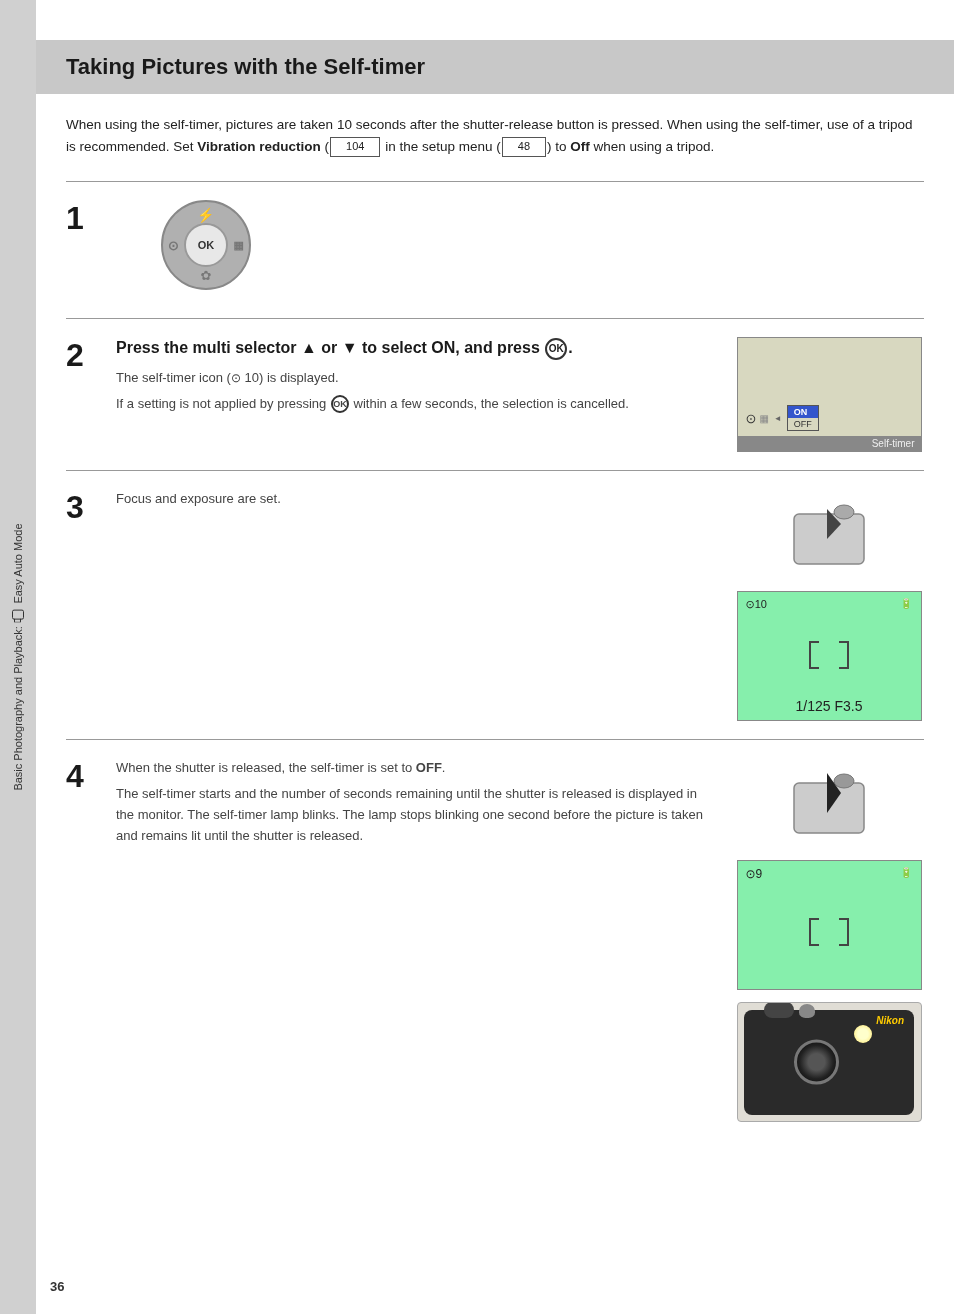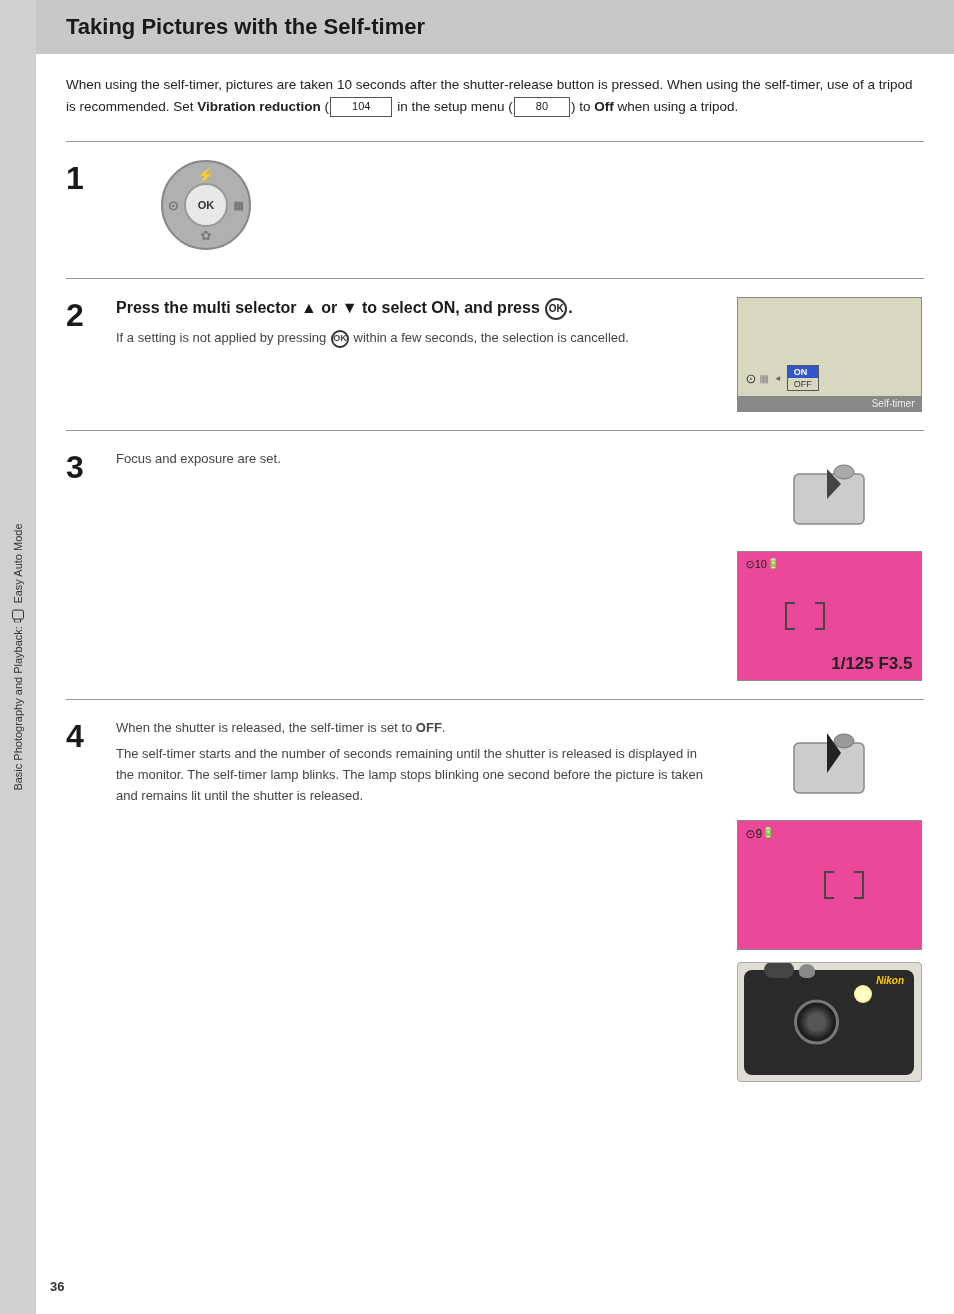--- a/index.html
+++ b/index.html
@@ -53,20 +53,21 @@
       height: 3px;
       border: 1.5px solid #333;
       border-bottom: none;
       border-radius: 1px 1px 0 0;
     }
 
     
     .main {
       margin-left: 36px;
       padding: 0 30px 40px 30px;
+      margin-top: 40px;
     }
 
     
     .title-bar {
       background: #c8c8c8;
       margin: 0 -30px;
       padding: 14px 30px;
       margin-bottom: 20px;
     }
     .title-bar h1 {
@@ -81,21 +82,21 @@
       line-height: 1.6;
       margin-bottom: 24px;
       color: #222;
     }
     .intro strong {
       font-weight: bold;
     }
     .ref-box {
       display: inline-block;
       border: 1px solid #555;
-      padding: 0px 21px;
+      padding: 0px 15px;
       font-size: 11px;
       vertical-align: middle;
       margin: 0 1px;
     }
 
     
     .step {
       border-top: 1px solid #999;
       padding: 18px 0;
       display: flex;
@@ -232,26 +233,27 @@
     .screen-bottom-label {
       background: #888;
       color: #eee;
       text-align: right;
       padding: 2px 6px;
       font-size: 10px;
     }
 
     
     .viewfinder-screen {
-      background: #ec4899;
+      background: #86efac;
       width: 185px;
       height: 130px;
       border: 1px solid #888;
       position: relative;
       display: flex;
+      flex-direction: column;
       justify-content: space-between;
       padding: 6px 8px;
     }
     .viewfinder-top {
       display: flex;
       justify-content: space-between;
       align-items: flex-start;
     }
     .viewfinder-timer-icon {
       font-size: 11px;
@@ -295,26 +297,25 @@
       border-bottom: 2px solid #444;
     }
     .focus-bracket-bottom-right {
       position: absolute;
       bottom: 0; right: 0;
       width: 8px; height: 6px;
       border-bottom: 2px solid #444;
     }
     .viewfinder-bottom {
       display: flex;
-      justify-content: flex-end;
+      justify-content: center;
       align-items: flex-end;
       gap: 8px;
-      font-size: 17px;
+      font-size: 14px;
       color: #222;
-      font-weight: bold;
     }
 
     
     .shutter-btn-container {
       width: 80px;
       height: 90px;
       display: flex;
       align-items: center;
       justify-content: center;
     }
@@ -453,21 +454,21 @@
   </div>
 </div>
 
 <div class="main">
 
   <div class="title-bar">
     <h1>Taking Pictures with the Self-timer</h1>
   </div>
 
   <p class="intro">
-    <span>When using the self-timer, pictures are taken 10 seconds after the shutter-release button is pressed. When using the self-timer, use of a tripod is recommended. Set </span><strong>Vibration reduction</strong> (<span class="ref-box">104</span><span> in the setup menu (</span><span class="ref-box">80</span><span>) to </span><strong>Off</strong><span> when using a tripod.</span>
+    <span>When using the self-timer, pictures are taken 10 seconds after the shutter-release button is pressed. When using the self-timer, use of a tripod is recommended. Set </span><strong>Vibration reduction</strong> (<span class="ref-box">104</span><span> in the setup menu (</span><span class="ref-box">48</span><span>) to </span><strong>Off</strong><span> when using a tripod.</span>
   </p>
 
   <div class="step">
     <div class="step-number">1</div>
     <div class="step-row">
       <div class="step-right">
 
         <div style="position:relative; width:100px; height:100px;">
           <div class="multi-selector">
             <span class="multi-selector-top">⚡</span>
@@ -483,20 +484,21 @@
     </div>
   </div>
 
   <div class="step">
     <div class="step-number">2</div>
     <div class="step-row">
       <div class="step-left">
         <div class="step-title">
           Press the multi selector ▲ or ▼ to select <strong>ON</strong>, and press <span class="ok-circle">OK</span>.
         </div>
+        <div class="step-desc">The self-timer icon (<span style="font-size:12px;">⊙</span> 10) is displayed.</div>
         <div class="step-desc">If a setting is not applied by pressing <span class="ok-circle" style="width:18px;height:18px;font-size:9px;">OK</span> within a few seconds, the selection is cancelled.</div>
       </div>
       <div class="step-right">
 
         <div class="self-timer-screen">
           <div class="self-timer-menu-row">
             <div class="self-timer-icon-label">
               <span style="font-size:13px;">⊙</span>
               <span style="font-size:10px; color:#888;">▦</span>
               <span style="font-size:8px; color:#666; margin-left:2px;">◄</span>

